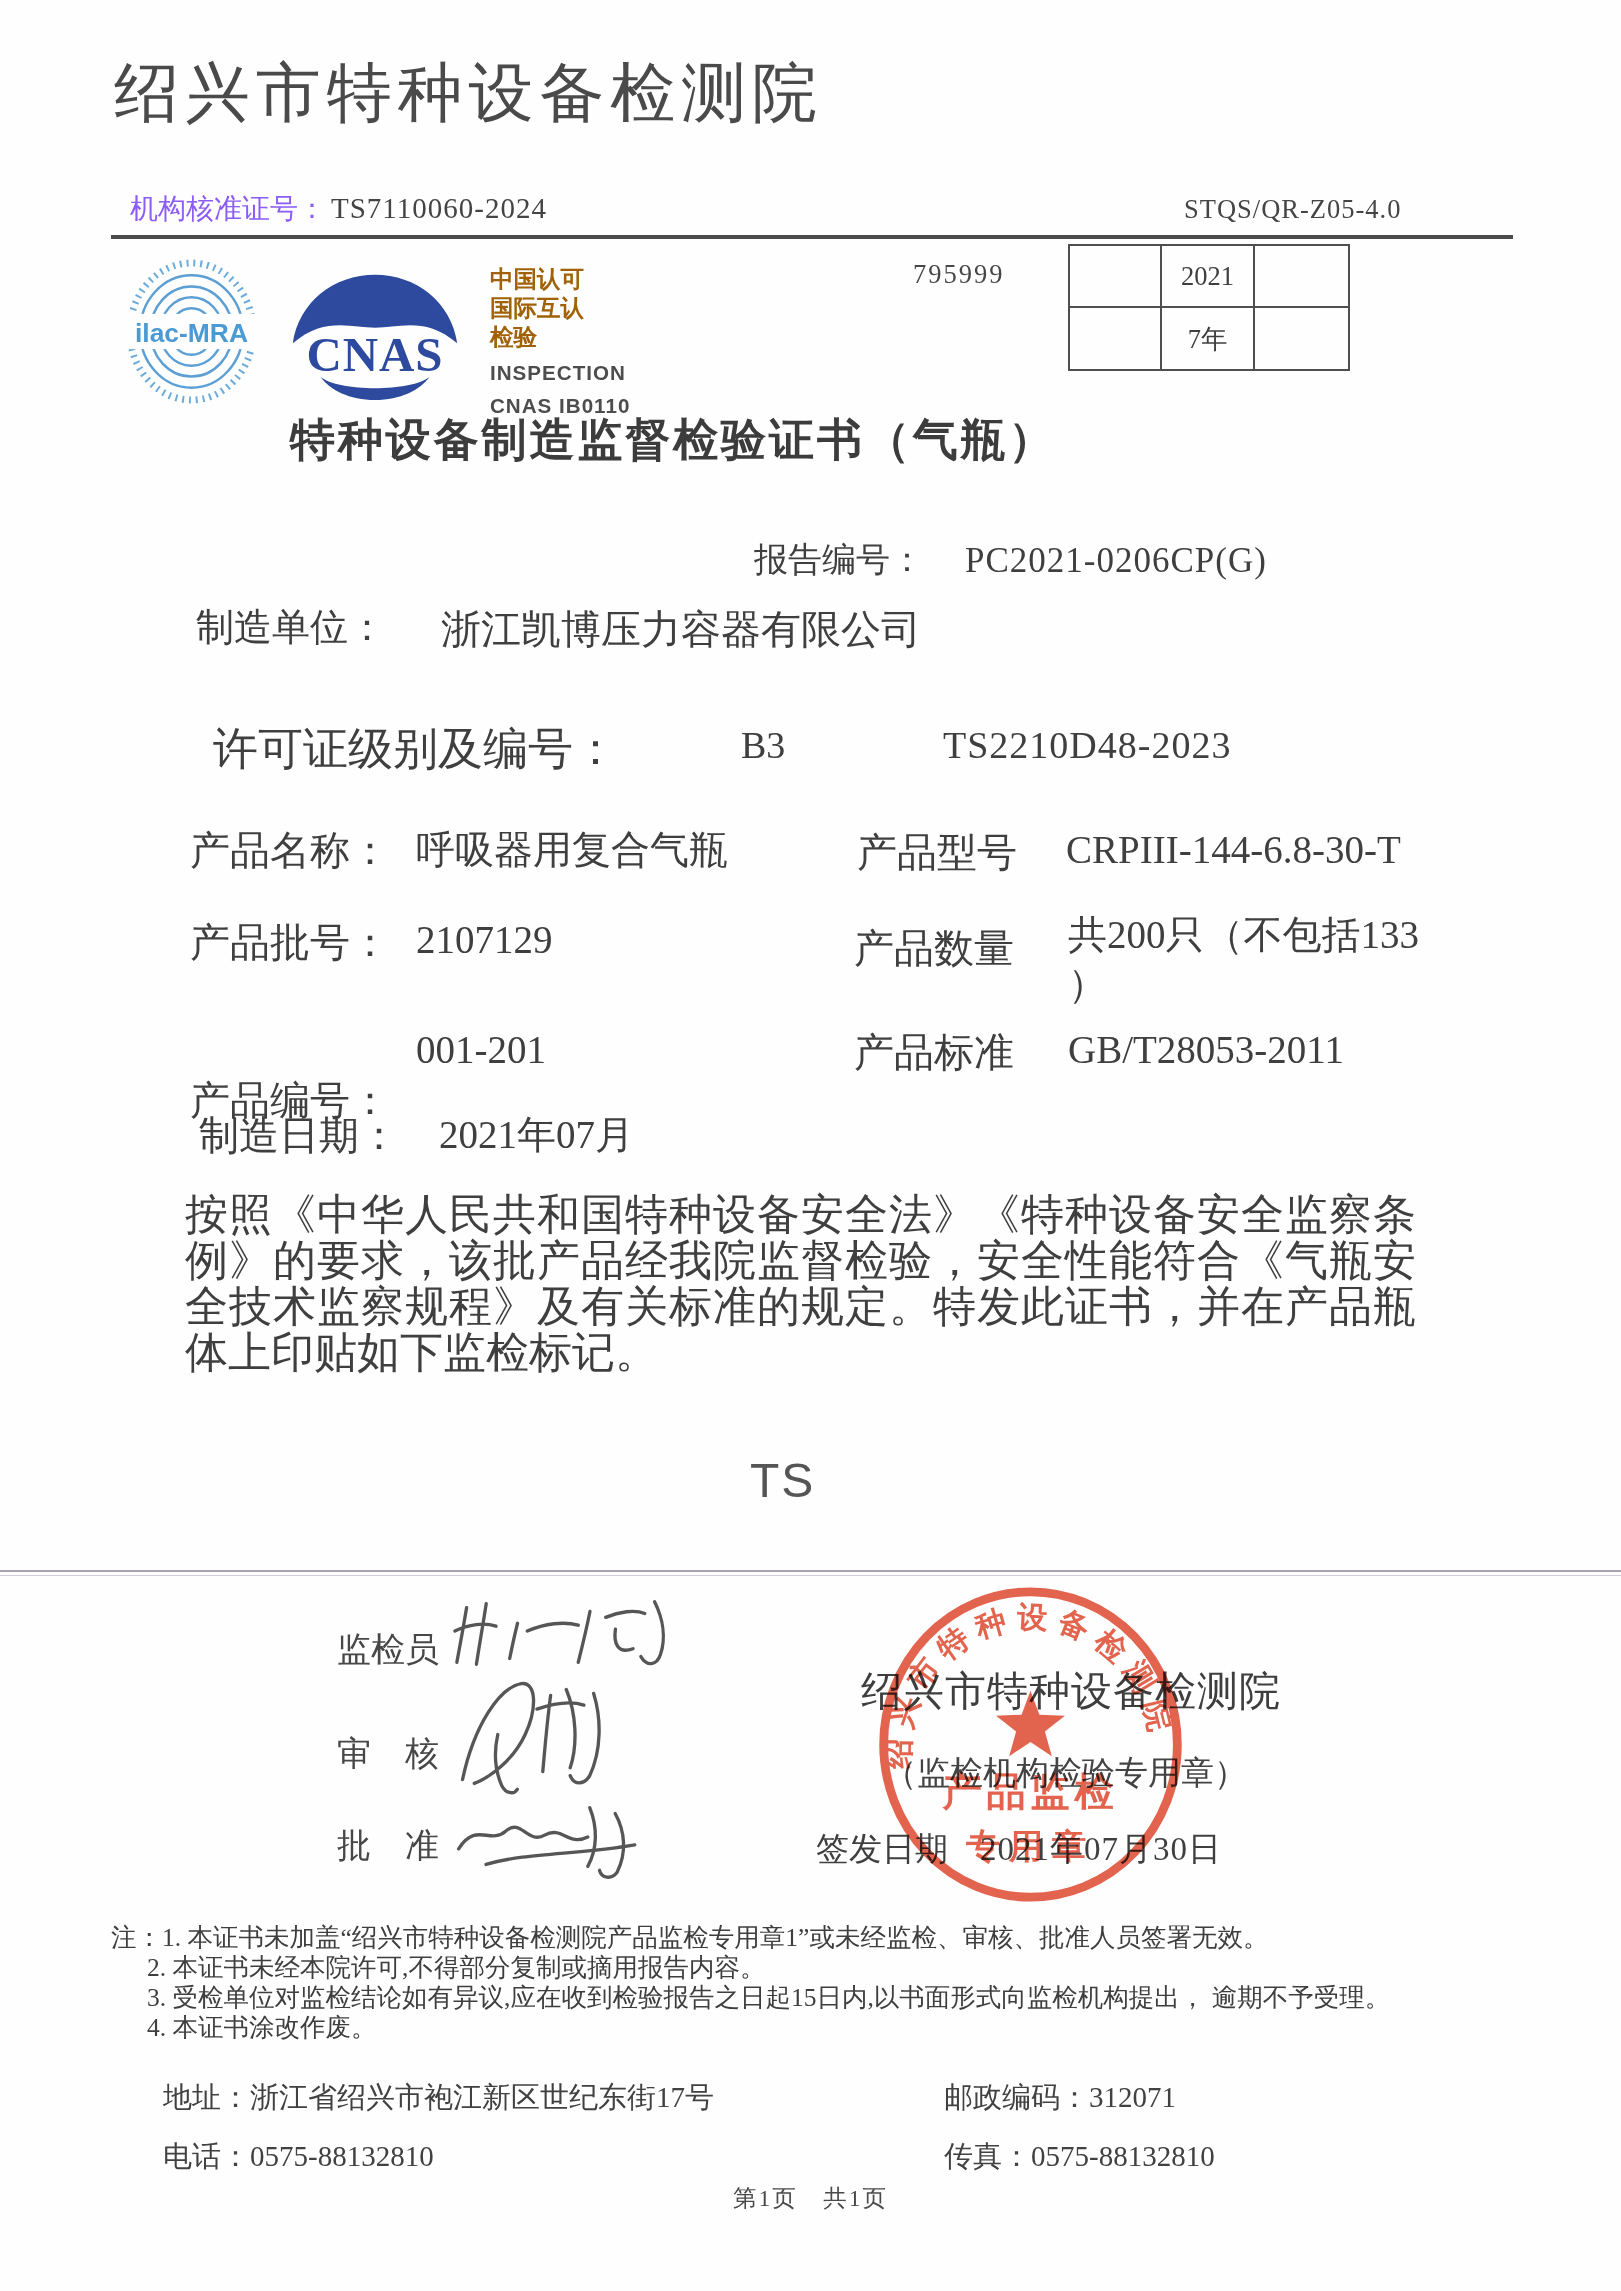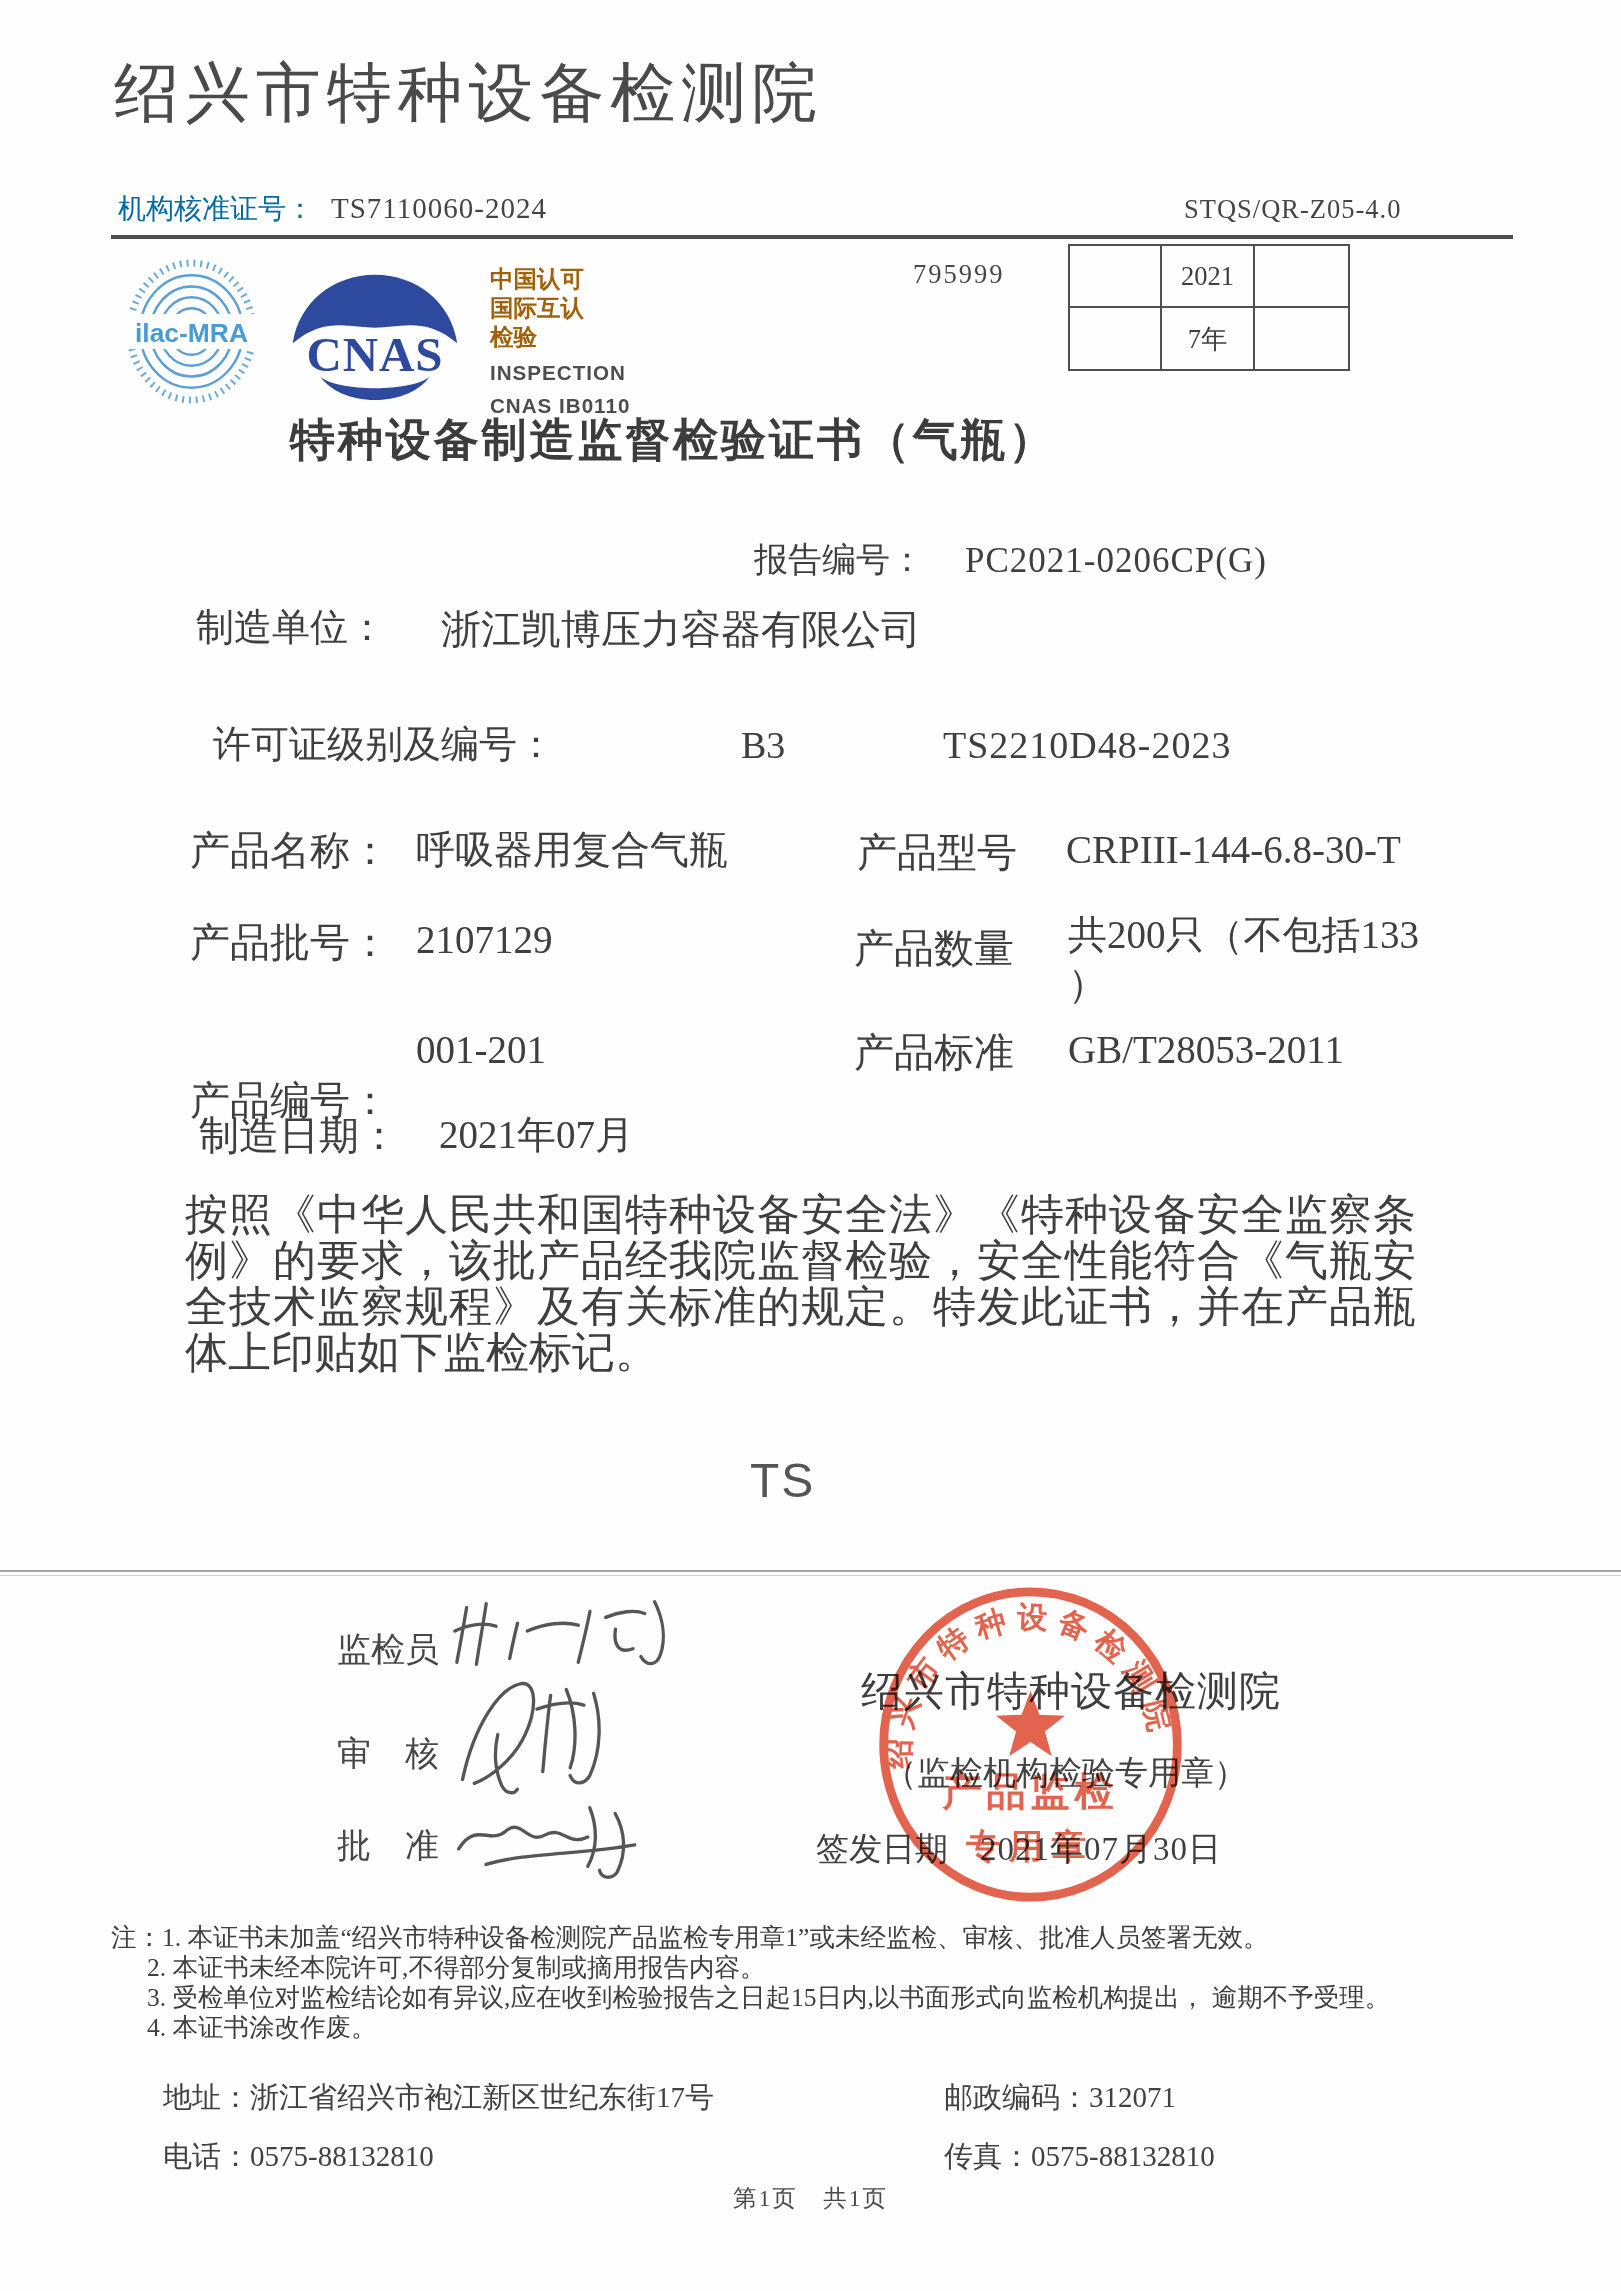--- a/index.html
+++ b/index.html
@@ -5,42 +5,42 @@
   html,body{margin:0;padding:0;background:#e8e8e8;}
   .page{
     position:relative;width:1621px;height:2292px;margin:0 auto;
     background:#fefefe;overflow:hidden;
     font-family:"Liberation Serif","DejaVu Serif",serif;
     color:#3f3f3f;
   }
   .abs{position:absolute;}
   
   .institute-title{left:114px;top:49px;font-size:65px;letter-spacing:5.9px;color:#4a4a4a;font-weight:500;}
-  .approval-row{left:118px;top:190px;font-size:28px;color:#0369a1;}
+  .approval-row{left:130px;top:190px;font-size:28px;color:#8b5cf6;}
   .approval-no{left:331px;top:192px;font-size:29px;color:#444;letter-spacing:1px;}
   .doc-code{left:1184px;top:194px;font-size:26.5px;color:#454545;letter-spacing:1px;}
   .head-rule{left:111px;top:235px;width:1402px;height:3.9px;background:#4c4c4c;}
   
   .acc-text{left:490px;top:265px;font-family:"Liberation Sans","DejaVu Sans",sans-serif;}
   .acc-text .zh{font-size:23.5px;font-weight:bold;color:#a16207;line-height:29px;}
   .acc-text .en{font-size:20.6px;font-weight:bold;color:#4d4d4d;letter-spacing:1px;margin-top:8.8px;}
   .serial-no{left:913px;top:259px;font-size:26.5px;color:#474747;letter-spacing:2px;}
   table.year-table{position:absolute;left:1068px;top:236px;border-collapse:collapse;margin-top:8px;}
   table.year-table td{border:2px solid #4f4f4f;text-align:center;font-size:26.5px;color:#3f3f3f;}
   table.year-table tr:nth-child(1) td{height:58px;}
   table.year-table tr:nth-child(2) td{height:59px;}
   .c1{width:88px;} .c2{width:89px;} .c3{width:91px;}
   
   .cert-title{left:290px;top:410px;font-size:45px;font-weight:600;letter-spacing:2.9px;color:#3c3c3c;}
   .lbl,.val{white-space:nowrap;}
   .report-label{left:754px;top:537px;font-size:34px;}
   .report-no{left:965px;top:541px;font-size:35px;letter-spacing:1px;}
   .mfr-label{left:196px;top:602px;font-size:38px;}
   .mfr-val{left:441px;top:602px;font-size:40px;}
-  .lic-label{left:213px;top:719px;font-size:38px;}
+  .lic-label{left:213px;top:719px;font-size:45px;}
   .lic-level{left:741px;top:723px;font-size:38px;}
   .lic-no{left:943px;top:723px;font-size:38px;letter-spacing:1px;}
   .f-label{font-size:40px;}
   .f-val{font-size:39px;}
   .qty-val{width:470px;white-space:pre-line;line-height:49px;}
   .statement{left:185px;top:1192px;width:1231px;font-size:43px;line-height:46px;
     text-align:justify;text-justify:inter-character;color:#3f3f3f;}
   .ts-mark{left:750px;top:1453px;font-size:48px;color:#555;
     font-family:"Liberation Sans","DejaVu Sans",sans-serif;font-weight:500;letter-spacing:2px;}
   .thin-line1{left:0;top:1570px;width:1621px;height:2px;background:#a8a3ad;}

